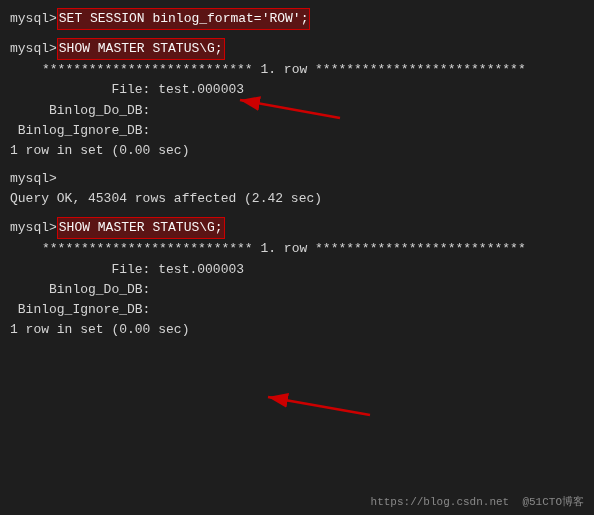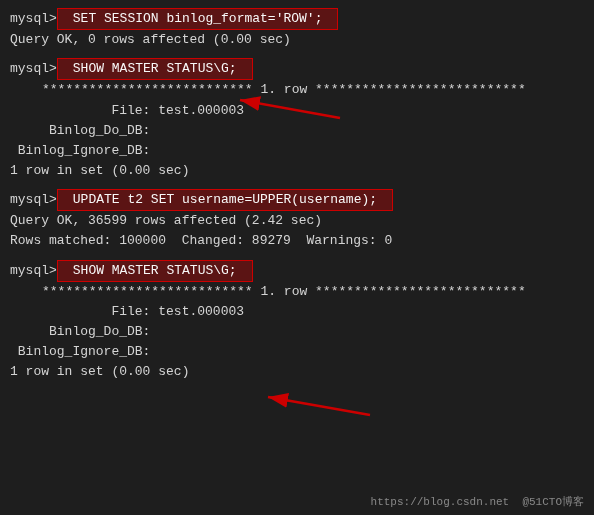--- a/index.html
+++ b/index.html
@@ -34,21 +34,21 @@
     }
 
     .prompt-label {
       color: #d4d4d4;
     }
 
     .cmd-highlight {
       background: #d4000055;
       border: 1.5px solid #cc0000;
       color: #f8f8f8;
-      padding: 0 15px;
+      padding: 0 1px;
     }
 
     .output {
       color: #d4d4d4;
       white-space: pre;
     }
 
     .stars {
       color: #d4d4d4;
       margin-left: 32px;
@@ -79,23 +79,20 @@
   </style>
 </head>
 <body>
 
 <div class="terminal">
 
   <div class="line">
     <span class="prompt-label">mysql&gt;</span><span class="cmd-highlight">SET SESSION binlog_format='ROW';</span>
   </div>
 
-  <div class="line">
-    <span class="output">Query OK, 0 rows affected (0.00 sec)</span>
-  </div>
 
   <div class="separator"></div>
 
   <div class="line">
     <span class="prompt-label">mysql&gt;</span><span class="cmd-highlight">SHOW MASTER STATUS\G;</span>
   </div>
 
   <div class="line">
     <span class="stars">*************************** 1. row ***************************</span>
   </div>
@@ -108,27 +105,24 @@
   <div class="line">
     <span class="output"> Binlog_Ignore_DB:</span>
   </div>
   <div class="line">
     <span class="output">1 row in set (0.00 sec)</span>
   </div>
 
   <div class="separator"></div>
 
   <div class="line">
-    <span class="prompt-label">mysql&gt;</span><span class="cmd-highlight">UPDATE t2 SET username=UPPER(username);</span>
+    <span class="prompt-label">mysql&gt;</span>
   </div>
   <div class="line">
-    <span class="output">Query OK, 36599 rows affected (2.42 sec)</span>
-  </div>
-  <div class="line">
-    <span class="output">Rows matched: 100000  Changed: 89279  Warnings: 0</span>
+    <span class="output">Query OK, 45304 rows affected (2.42 sec)</span>
   </div>
 
   <div class="separator"></div>
 
   <div class="line">
     <span class="prompt-label">mysql&gt;</span><span class="cmd-highlight">SHOW MASTER STATUS\G;</span>
   </div>
   <div class="line">
     <span class="stars">*************************** 1. row ***************************</span>
   </div>

